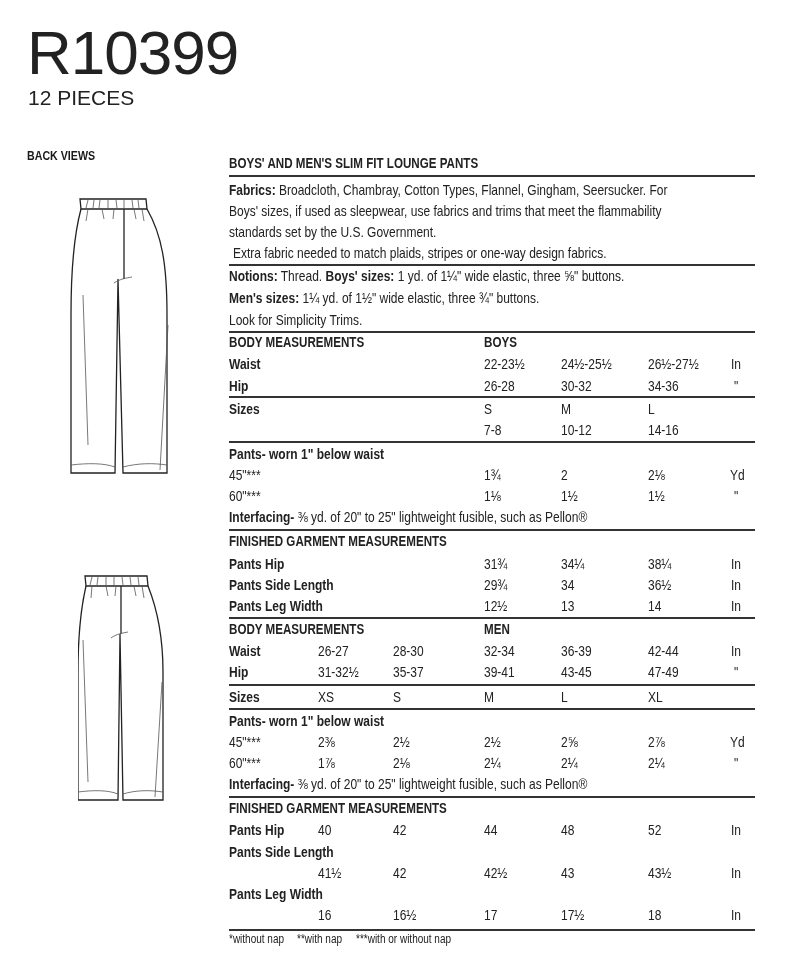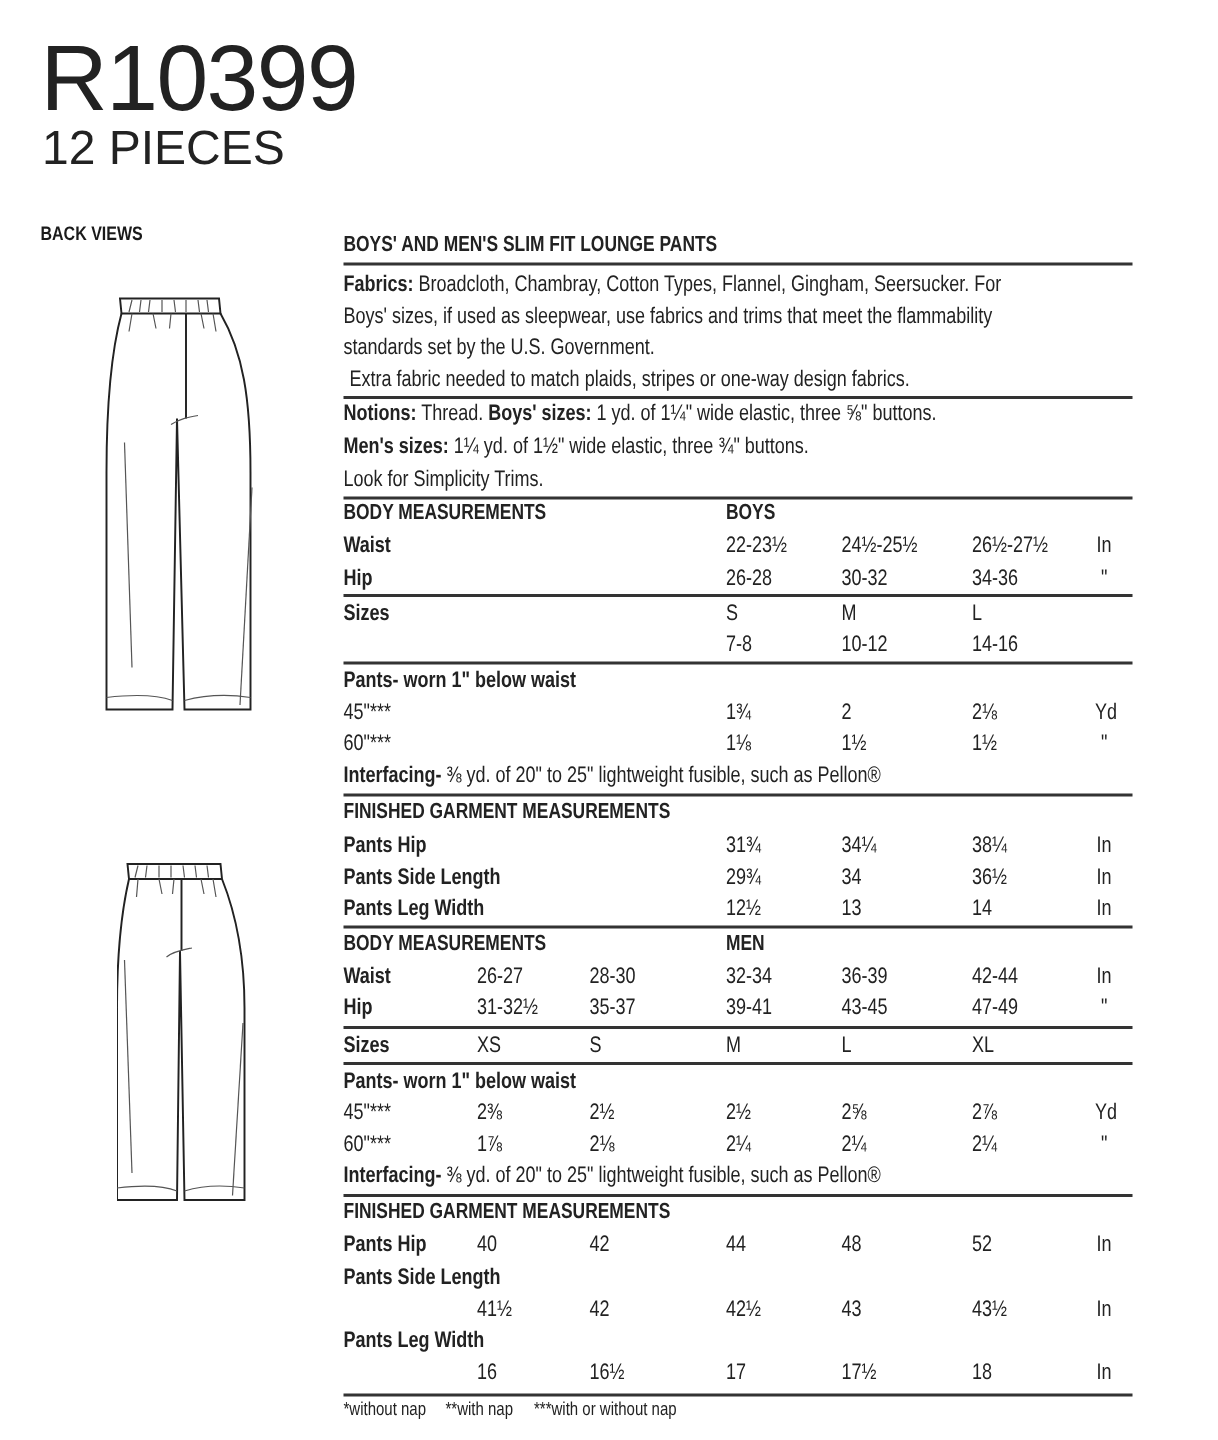--- a/index.html
+++ b/index.html
@@ -1,18 +1,18 @@
 <!DOCTYPE html>
 <html><head>
 <meta charset="utf-8">
 <style>
   html,body{margin:0;padding:0;background:#fff;}
   body{width:812px;height:960px;position:relative;overflow:hidden;color:#1a1a1a;font-family:"Liberation Sans",sans-serif;}
   .code{position:absolute;left:27px;top:22px;font-size:62px;line-height:62px;letter-spacing:-1px;font-family:"Liberation Sans",sans-serif;color:#222;}
-  .pieces{position:absolute;left:28px;top:84px;font-size:32px;line-height:28px;color:#222;}
+  .pieces{position:absolute;left:28px;top:84px;font-size:21px;line-height:28px;color:#222;}
   .backviews{position:absolute;left:27px;top:148px;font-size:13px;font-weight:bold;font-family:"Liberation Sans",sans-serif;transform:scaleX(0.82);transform-origin:left;}
   .art{position:absolute;}
   .t{position:absolute;white-space:nowrap;font-family:"Liberation Sans",sans-serif;font-size:15px;transform:scaleX(0.8);transform-origin:left;color:#222;}
   .b{font-weight:bold;}
   .h{font-weight:bold;font-size:14.5px;}
   .rule{position:absolute;left:229px;width:526px;height:1.5px;background:#333;}
   .u{position:absolute;white-space:nowrap;font-size:15px;font-family:"Liberation Sans",sans-serif;transform:scaleX(0.8);transform-origin:left;color:#222;}
   .foot{font-size:12.5px;}
 </style>
 </head>

